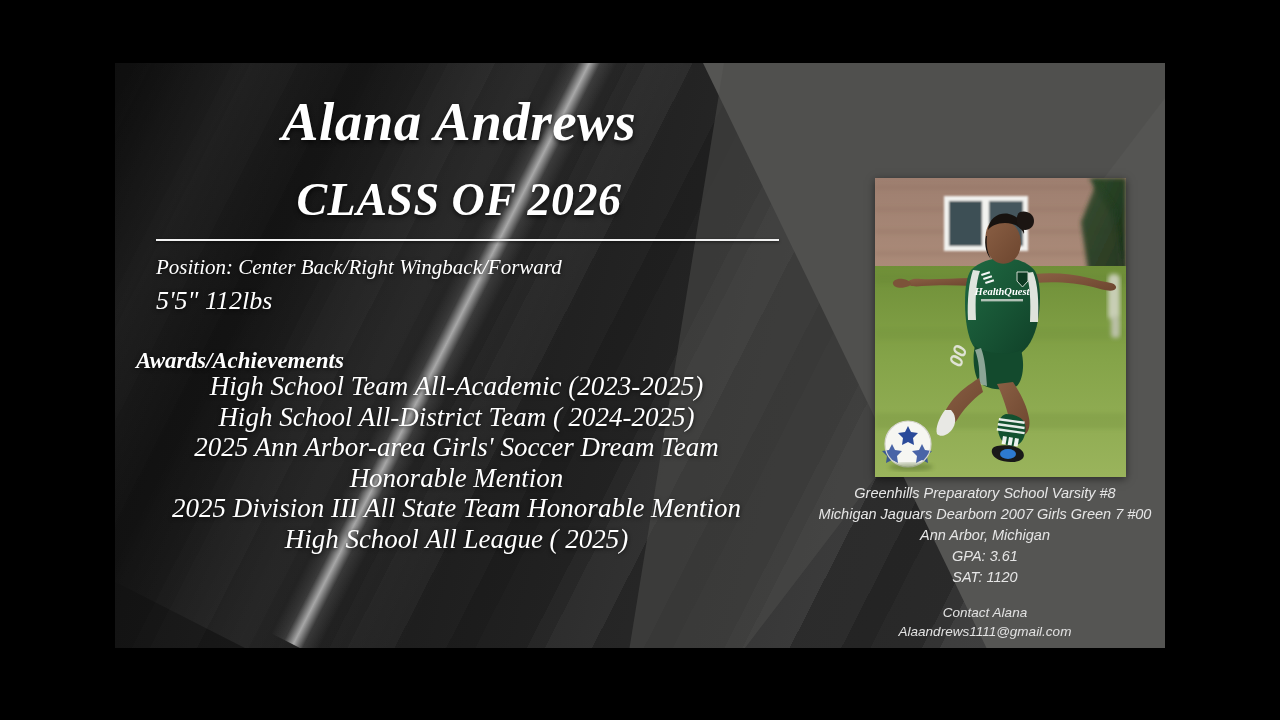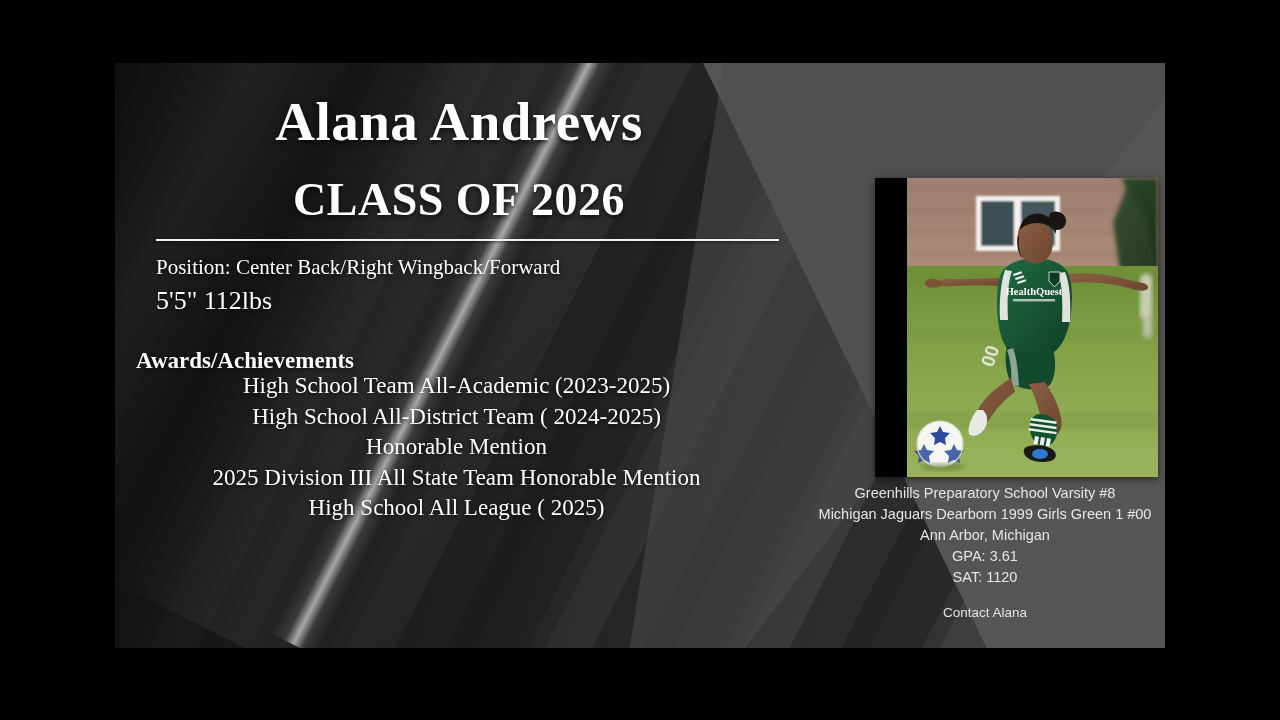--- a/index.html
+++ b/index.html
@@ -3,21 +3,21 @@
 <meta charset="utf-8">
 <style>
   html,body{margin:0;padding:0;background:#000;}
   body{width:1280px;height:720px;overflow:hidden;font-family:"Liberation Sans",sans-serif;}
 
   #stage{position:relative;width:1280px;height:720px;background:#000;}
 
   
   #slide{
     position:absolute;left:115px;top:63px;width:1050px;height:585px;
-    overflow:hidden;background:#0c4a6e;
+    overflow:hidden;background:#0c4a6e;font-style:italic;
   }
   
   .bg-stripes{
     position:absolute;inset:-40% -20%;
     background:repeating-linear-gradient(
       117deg,
       #2a2a2a 0px, #2a2a2a 46px,
       #343434 46px, #343434 62px,
       #3f3f3f 62px, #3f3f3f 104px,
       #2e2e2e 104px, #2e2e2e 150px,
@@ -84,31 +84,30 @@
     position:absolute;top:222px;left:27px;font-size:26px;line-height:31px;
     text-shadow:0 1px 4px rgba(0,0,0,.7);
   }
   .awards-heading{
     position:absolute;top:277px;left:7px;font-size:23px;font-weight:bold;
     text-shadow:0 1px 4px rgba(0,0,0,.7);
     margin-top:8px;
   }
   .awards-list{
     position:absolute;top:308px;left:0;width:655px;text-align:center;
-    font-size:23px;line-height:30.5px;
+    font-size:27px;line-height:30.5px;
   }
   .awards-list div{text-shadow:0 1px 4px rgba(0,0,0,.7);}
 
   
   #right-col{position:absolute;left:700px;top:0;width:340px;color:#e9e9e9;}
   #photo-frame{
     position:absolute;left:60px;top:115px;width:251px;height:299px;
     background:#000;overflow:hidden;
     box-shadow:0 2px 8px rgba(0,0,0,.5);
-    padding-left:32px;
   }
   #photo-frame svg{display:block;}
   .caption{
     position:absolute;left:-10px;top:420px;width:360px;text-align:center;
     font-size:14.5px;line-height:21px;color:#e6e6e6;
   }
   .contact{
     position:absolute;left:-10px;top:540px;width:360px;text-align:center;
     font-size:13.5px;line-height:19px;color:#e2e2e2;
   }
@@ -138,20 +137,21 @@
 
       <div class="position-line">Position: Center Back/Right Wingback/Forward</div>
 
       <div class="measure-line">5'5" 112lbs</div>
 
       <div class="awards-heading">Awards/Achievements</div>
 
       <div class="awards-list">
         <div>High School Team All-Academic (2023-2025)</div>
         <div>High School All-District Team ( 2024-2025)</div>
+        <div>2025 Ann Arbor-area Girls' Soccer Dream Team</div>
         <div>Honorable Mention</div>
         <div>2025 Division III All State Team Honorable Mention</div>
         <div>High School All League ( 2025)</div>
       </div>
     </div>
 
     <div id="right-col">
 
       <div id="photo-frame">
         <svg width="251" height="299" viewBox="0 0 251 299" xmlns="http://www.w3.org/2000/svg">
@@ -285,25 +285,26 @@
             <path d="M17 266 l3 6 l7 1 l-5 5 l1 7 l-6 -3 l-6 3 l1 -7 l-5 -5 l7 -1 Z" opacity=".85"></path>
             <path d="M47 266 l3 6 l7 1 l-5 5 l1 7 l-6 -3 l-6 3 l1 -7 l-5 -5 l7 -1 Z" opacity=".85"></path>
           </g>
           <circle cx="33" cy="266" r="23" fill="none" stroke="#d5d5cd" stroke-width="1.2"></circle>
           <ellipse cx="36" cy="289" rx="22" ry="4" fill="#4d6627" opacity=".45" filter="url(#blur3)"></ellipse>
         </svg>
       </div>
 
       <div class="caption">
         <div>Greenhills Preparatory School Varsity #8</div>
-        <div>Michigan Jaguars Dearborn 1999 Girls Green 1 #00</div>
+        <div>Michigan Jaguars Dearborn 2007 Girls Green 7 #00</div>
         <div>Ann Arbor, Michigan</div>
         <div>GPA: 3.61</div>
         <div>SAT: 1120</div>
       </div>
 
       <div class="contact">
         <div>Contact Alana</div>
+        <div>Alaandrews1111@gmail.com</div>
       </div>
 
     </div>
   </div>
 </div>
 
 </body></html>

